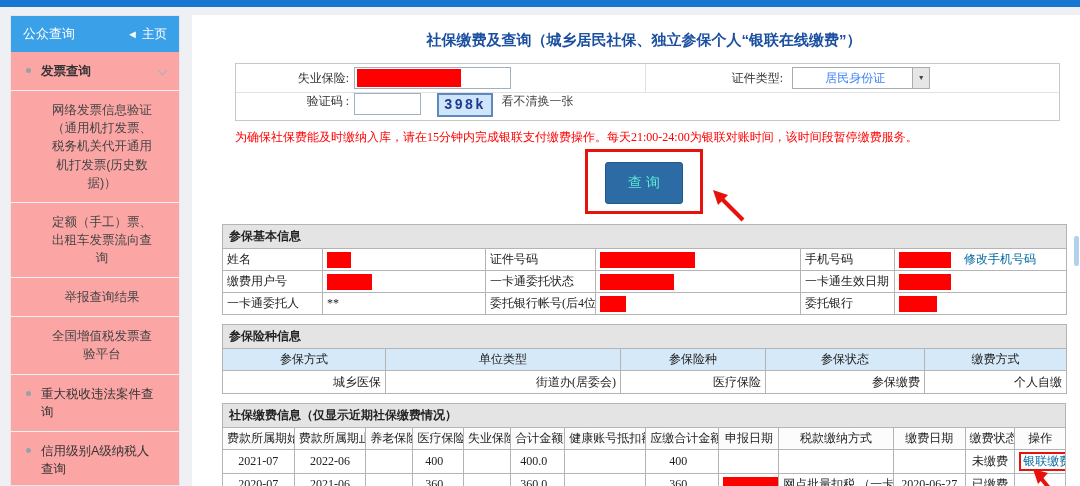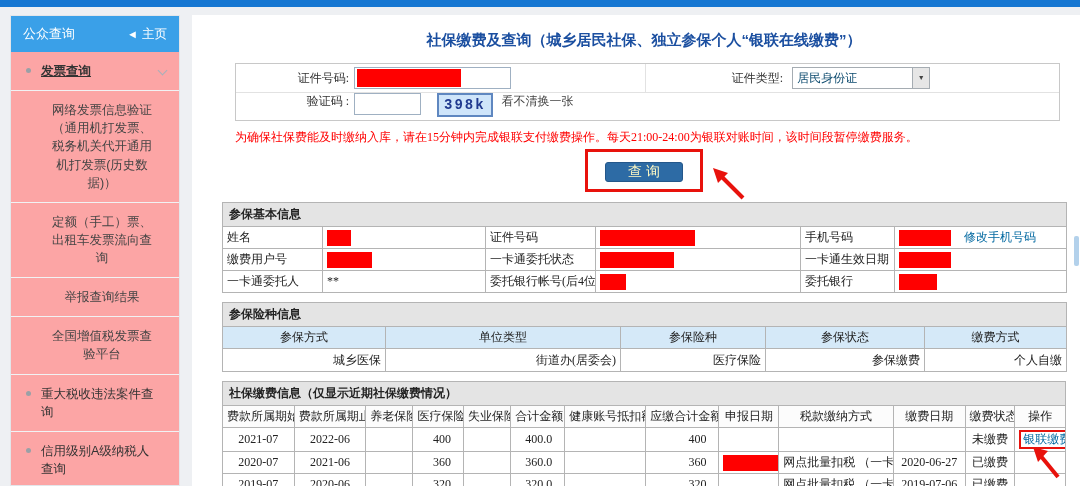--- a/index.html
+++ b/index.html
@@ -11,21 +11,21 @@
   
   .sidebar { position:absolute; left:10px; top:15px; width:170px; height:471px; background:#fca5a5;
              border:1px solid #e3e6ea; overflow:hidden; }
   .sb-header { height:36px; background:#3aa0e8; color:#fff; display:flex; align-items:center;
                justify-content:space-between; padding:0 12px; }
   .sb-title { font-size:13px; }
   .sb-home { display:flex; align-items:center; gap:4px; font-size:12.5px; color:#fff; cursor:pointer; }
   .sb-home .glyph { font-size:11px; }
   .sb-item { position:relative; padding:10px 24px 10px 30px; font-size:12.5px; color:#333;
              border-bottom:1px solid #f1f2f4; cursor:pointer; line-height:1.45; }
-  .sb-item.first { font-weight:bold;text-decoration:underline; }
+  .sb-item.first { font-weight:bold; }
   .sb-item.sub { padding-left:38px; color:#444;text-align:center; }
   .sb-item .dot { position:absolute; left:15px; top:16px; width:5px; height:5px; border-radius:50%;
                   background:#9aa0a6; }
   .sb-item .chev { position:absolute; right:13px; top:15px; width:7px; height:7px;
                    border-right:1.5px solid #a7b0ba; border-bottom:1.5px solid #a7b0ba;
                    transform:rotate(45deg); }
 
   
   .main { position:absolute; left:192px; top:15px; right:0; height:471px; background:#fff;
           padding:8px 14px 0 30px; overflow:hidden;
@@ -39,52 +39,52 @@
   .f-left { width:49.8%; display:flex; align-items:center; border-right:1px solid #e2e2e2; }
   .f-right { flex:1; display:flex; align-items:center; padding-left:86px; }
   .f-label { width:118px; text-align:right; padding-right:5px; font-size:12px; color:#333; }
   .txt-input { background:#fff; border:1px solid #9fb0c2; height:22px; display:flex; align-items:center;
                padding:2px; }
   .id-input { width:157px; }
   .cap-input { width:67px; }
   .redact { display:inline-block; background:#ff0000; height:16px; vertical-align:middle; }
   .select { width:138px; height:22px; border:1px solid #a5acb2; display:flex; align-items:center;
             background:#fff; margin-left:4px; cursor:pointer; }
-  .select .val { flex:1; font-size:12px; padding:0 4px; color:#0c4a6e; }
+  .select .val { flex:1; font-size:12px; padding:0 4px; color:#3b82f6;margin-left:28px; }
   .select .arrow-box { width:17px; height:100%; background:#e6e6e6; border-left:1px solid #a5acb2;
                        display:flex; align-items:center; justify-content:center; font-size:7px; color:#444; }
   .captcha { margin-left:16px; height:24px; border:2px solid #5f87c0; background:#cfe5fa;
              color:#20398f; font-weight:bold; font-size:14px; letter-spacing:2px;
              padding:0 5px; display:flex; align-items:center;
              font-family:"Liberation Mono","DejaVu Sans Mono",monospace; cursor:pointer; }
   .refresh { margin-left:9px; font-size:12px; color:#444; cursor:pointer; }
 
   .warning { margin:8px 0 0 13px; font-size:12px; color:#ff0000; }
 
   .btn-wrap { position:relative; width:max-content; margin:3px auto 0; }
   .anno-box { border:3px solid #e8120c; padding:10px 17px 7px; }
-  .query-btn { background:#2d6ba5; color:#fef9c3; border:1px solid #24578a; border-radius:3px;
-               font-size:14px; padding:0 22px; cursor:pointer;
+  .query-btn { background:#2d6ba5; color:#5eead4; border:1px solid #24578a; border-radius:3px;
+               font-size:14px; padding:11px 22px; cursor:pointer;
                font-family:"Liberation Sans","DejaVu Sans",sans-serif; }
   .arrow-svg { position:absolute; }
   .arrow-btn { right:-46px; bottom:-12px; }
 
   table { border-collapse:collapse; width:100%; table-layout:fixed; font-size:12px; color:#222;
           font-family:"Liberation Serif","DejaVu Serif",serif; }
   th,td { border:1px solid #b4b4b4; padding:2px 4px; overflow:hidden; white-space:nowrap; }
   .sec-title { background:#e4e4e4; text-align:left; font-weight:bold; font-size:12px; padding:3px 6px; }
   .basic-tbl { margin-top:10px; }
   .basic-tbl td { height:22px; }
   .ins-tbl { margin-top:9px; }
   .ins-tbl .hdr td { background:#d5e9f8; text-align:center; height:21px; }
   .ins-tbl .data td { text-align:right; height:23px; }
   .pay-wrap { position:relative; margin-top:9px; }
   .pay-tbl .hdr td { text-align:center; background:#fcfcfc; height:21px; }
   .pay-tbl .data td { height:21px; text-align:center; }
-  .pay-tbl td.num { text-align:right; padding-right:12px; }
+  .pay-tbl td.num { text-align:center; padding-right:12px; }
   a.lnk { color:#0369a1; text-decoration:none; cursor:pointer; }
   .op-box { display:inline-block; border:2px solid #e8120c; padding:0 2px; line-height:15px; }
   .arrow-pay { right:2px; top:64px; }
 
   .scroll-thumb { position:absolute; right:1px; top:236px; width:5px; height:30px;
                   background:#b3d1eb; border-radius:2px; }
 </style>
 </head>
 <body>
 
@@ -126,21 +126,21 @@
     </div>
 
   </div>
 
   <div class="main">
     <div class="page-title">社保缴费及查询（城乡居民社保、独立参保个人“银联在线缴费”）</div>
 
     <div class="form-box">
       <div class="f-row">
         <div class="f-left">
-          <span class="f-label">证件号码:</span>
+          <span class="f-label">失业保险:</span>
           <span class="txt-input id-input">
             <span class="redact" style="width:104px;height:18px;"></span>
           </span>
         </div>
         <div class="f-right">
           <span class="f-label" style="width:auto;">证件类型:</span>
           <span class="select">
             <span class="val">居民身份证</span>
             <span class="arrow-box">▼</span>
           </span>

